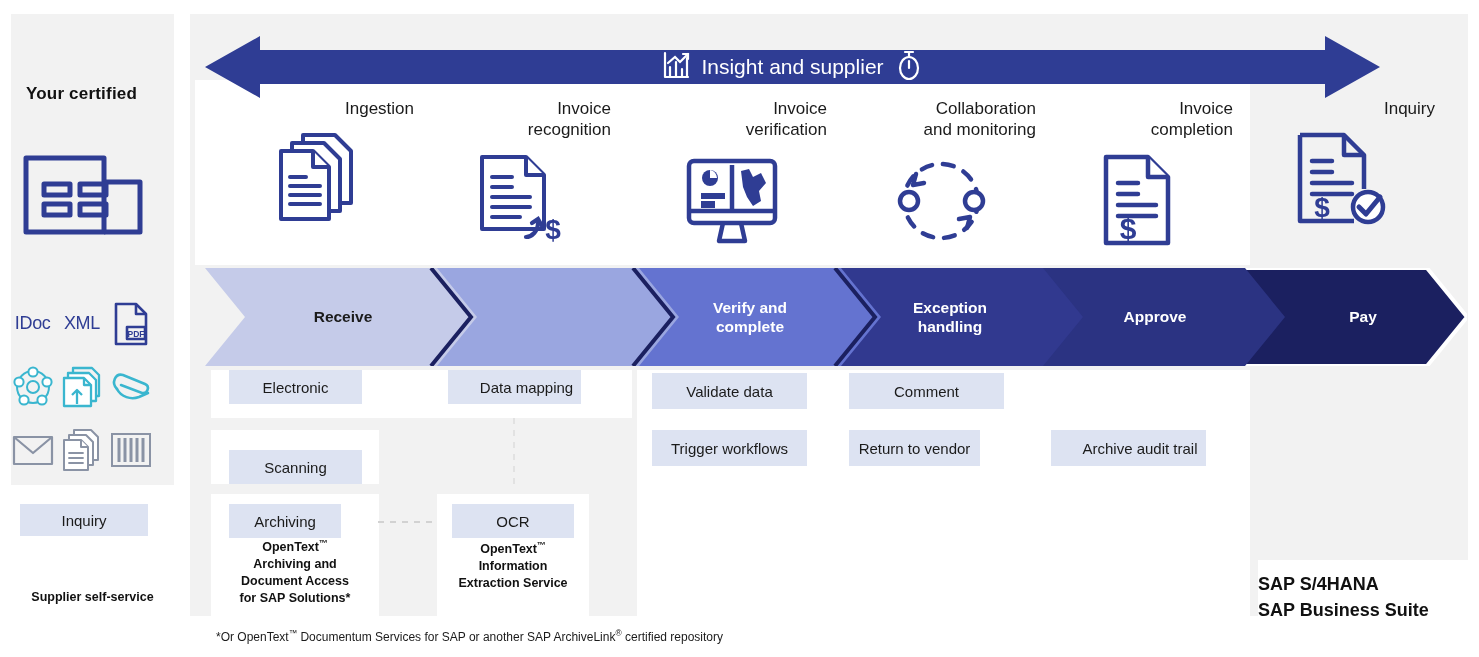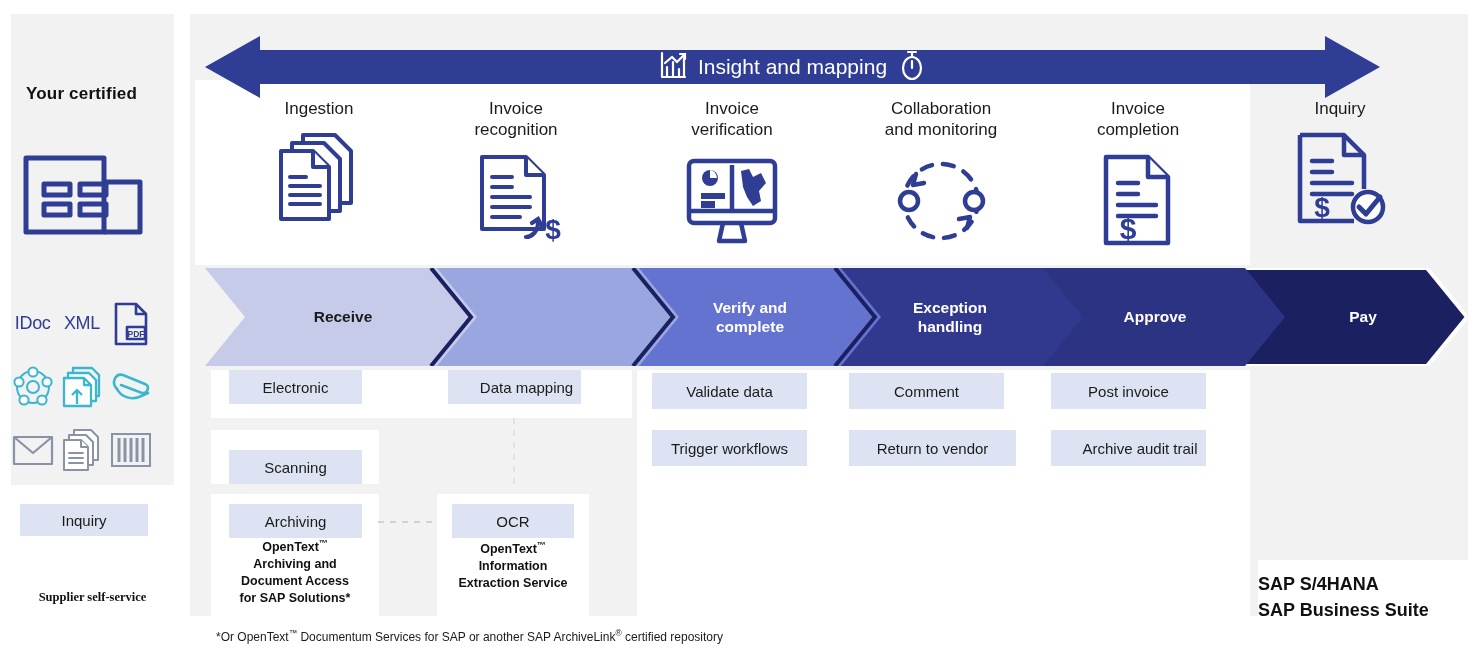--- a/index.html
+++ b/index.html
@@ -30,21 +30,21 @@
   #inquiry-wrap {
     position:absolute; left:11px; top:485px; width:163px; height:145px; background:#ffffff;
   }
   #inquiry-chip {
     position:absolute; left:9px; top:19px; width:128px; height:32px;
     background:#dde3f2; display:flex; align-items:center; justify-content:center;
     font-size:15px; color:#1b1b1b;
   }
   #supplier-self {
     position:absolute; left:0; top:105px; width:163px; text-align:center;
-    font-size:12.5px; font-weight:bold; color:#111;font-family:Liberation Serif, serif;
+    font-size:12.5px; font-weight:bold; color:#111;
   }
 
   
   #main-panel {
     position:absolute; left:190px; top:14px; width:1278px; height:602px;
     background:#f2f2f2;
   }
   
   #top-white-card {
     position:absolute; left:195px; top:80px; width:1055px; height:185px; background:#ffffff;
@@ -52,21 +52,21 @@
 
   
   #insight-arrow { position:absolute; left:205px; top:36px; width:1175px; height:62px; }
   #insight-label {
     position:absolute; left:205px; top:36px; width:1175px; height:62px;
     display:flex; align-items:center; justify-content:center; gap:10px;
     color:#ffffff; font-size:21px; pointer-events:none;
   }
 
   
-  .step-col { position:absolute; top:98px; width:190px; text-align:center; }
+  .step-col { position:absolute; top:98px; width:190px; text-align:right; }
   .step-title { font-size:17px; color:#1b1b1b; line-height:1.25; }
   .step-icon { margin-top:10px; height:105px; display:flex; align-items:flex-start; justify-content:center; }
 
   
   #chevron-band { position:absolute; left:205px; top:268px; width:1262px; height:98px; }
   .chev-label {
     position:absolute; top:268px; height:98px; display:flex;
     align-items:center; justify-content:center; text-align:center;
     font-size:15.5px; font-weight:bold; line-height:1.25; pointer-events:none;
   }
@@ -226,21 +226,21 @@
     <span>
       <svg width="30" height="30" viewBox="0 0 30 30">
         <g fill="none" stroke="#ffffff" stroke-width="2.2" stroke-linecap="round">
           <path d="M4 3 V27 M4 27 H27"></path>
           <path d="M9 27 V17 M15 27 V12 M21 27 V19 M26 27 V8"></path>
           <path d="M7 13 L14 7 L19 12 L27 4"></path>
           <path d="M22 4 H27 V9"></path>
         </g>
       </svg>
     </span>
-    <span>Insight and mapping</span>
+    <span>Insight and supplier</span>
     <span>
       <svg width="30" height="32" viewBox="0 0 30 32">
         <g fill="none" stroke="#ffffff" stroke-width="2.2" stroke-linecap="round">
           <ellipse cx="15" cy="19" rx="9" ry="11"></ellipse>
           <path d="M15 3 V8 M11 3 H19"></path>
           <path d="M15 19 L15 12"></path>
         </g>
       </svg>
     </span>
   </div>
@@ -380,36 +380,35 @@
   <div class="chev-label" style="left:1268px; width:190px; color:#ffffff;">Pay</div>
 
   <div class="grp-card" style="left:211px; top:370px; width:421px; height:48px;"></div>
   <div class="chip" style="left:229px; top:370px; width:133px; height:34px;">Electronic</div>
   <div class="chip" style="left:448px; top:370px; width:133px; height:34px;padding-left:24px;">Data mapping</div>
 
   <div class="grp-card" style="left:211px; top:430px; width:168px; height:54px;"></div>
   <div class="chip" style="left:229px; top:450px; width:133px; height:34px;">Scanning</div>
 
   <div class="grp-card" style="left:211px; top:494px; width:168px; height:122px;"></div>
-  <div class="chip" style="left:229px; top:504px; width:133px; height:34px;">Archiving</div>
+  <div class="chip" style="left:229px; top:504px; width:112px; height:34px;">Archiving</div>
   <div class="otnote" style="left:211px; top:538px; width:168px;">OpenText<sup>™</sup><br>Archiving and<br>Document Access<br>for SAP Solutions*</div>
 
   <div class="grp-card" style="left:437px; top:494px; width:152px; height:122px;"></div>
   <div class="chip" style="left:452px; top:504px; width:122px; height:34px;">OCR</div>
   <div class="otnote" style="left:437px; top:540px; width:152px;">OpenText<sup>™</sup><br>Information<br>Extraction Service</div>
 
   <div id="dotted-link"></div>
   <div id="dotted-vert"></div>
 
   <div class="grp-card" style="left:637px; top:370px; width:613px; height:246px;"></div>
   <div class="chip" style="left:652px; top:373px; width:155px; height:36px;">Validate data</div>
   <div class="chip" style="left:849px; top:373px; width:155px; height:36px;">Comment</div>
-  <div class="chip" style="left:1051px; top:373px; width:155px; height:36px;">Post invoice</div>
   <div class="chip" style="left:652px; top:430px; width:155px; height:36px;">Trigger workflows</div>
-  <div class="chip" style="left:849px; top:430px; width:167px; height:36px;">Return to vendor</div>
+  <div class="chip" style="left:849px; top:430px; width:131px; height:36px;">Return to vendor</div>
   <div class="chip" style="left:1051px; top:430px; width:155px; height:36px;padding-left:23px;">Archive audit trail</div>
 
   <div class="grp-card" style="left:1258px; top:560px; width:210px; height:56px;"></div>
   <div class="grp-foot" style="left:1258px; top:571px; width:210px; line-height:1.45;">SAP S/4HANA<br>SAP Business Suite</div>
 
   <div id="footnote">*Or OpenText<sup>™</sup> Documentum Services for SAP or another SAP ArchiveLink<sup>®</sup> certified repository</div>
 
 </div>
 
 </body></html>

